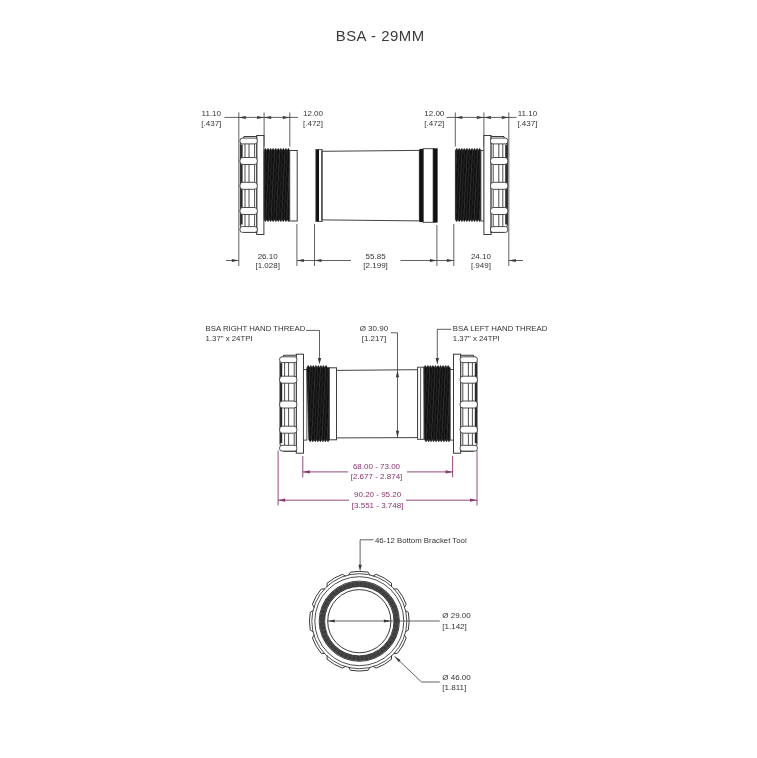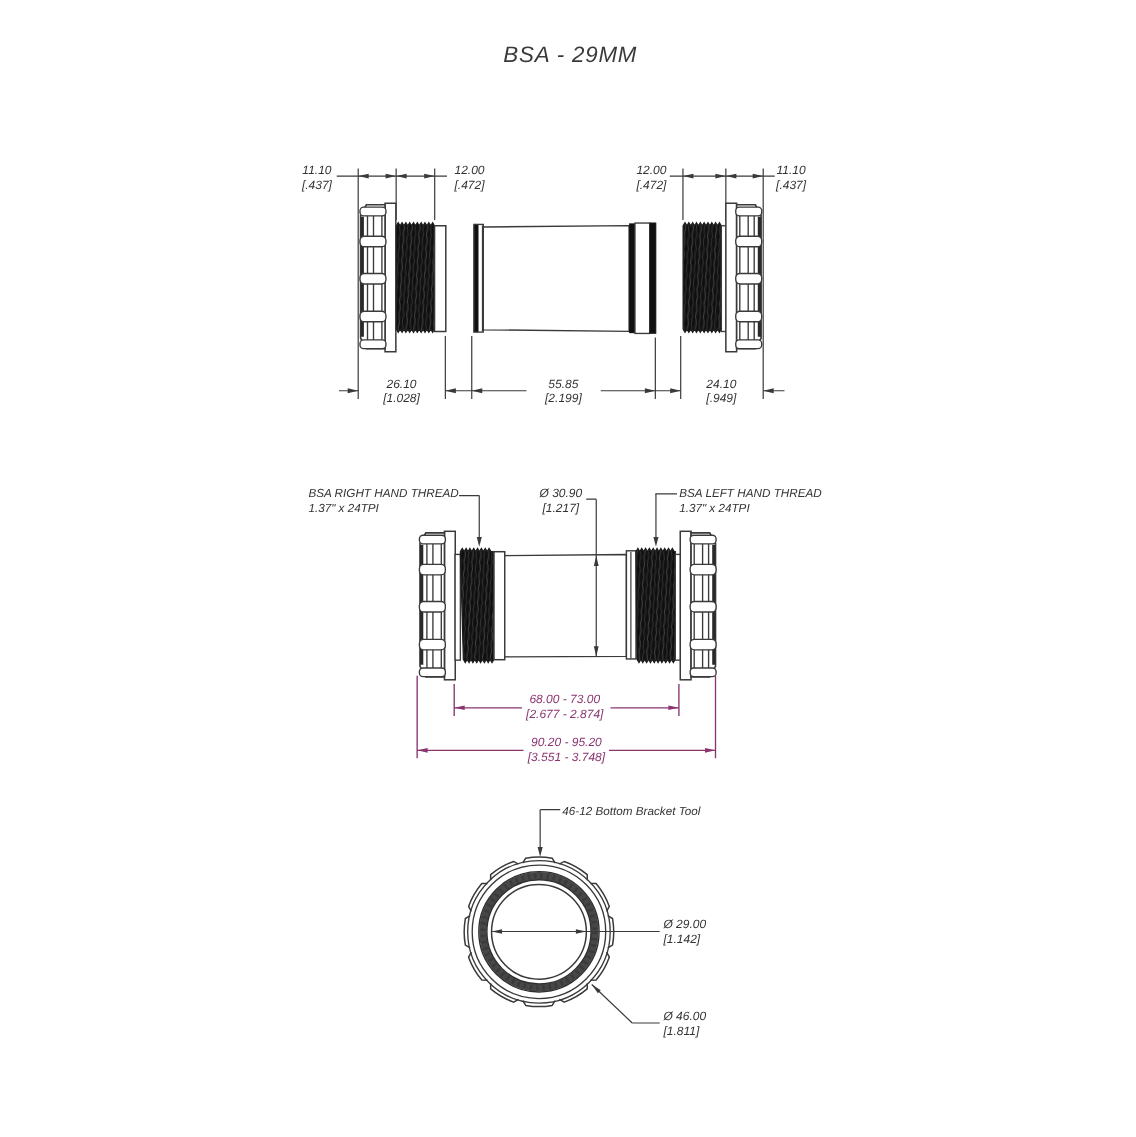--- a/index.html
+++ b/index.html
@@ -1,17 +1,17 @@
 <!DOCTYPE html>
 <html><head>
 <meta charset="utf-8">
 <title>BSA - 29MM</title>
 <style>
 html,body{margin:0;padding:0;background:#fff;}
-#page{width:757px;height:758px;position:relative;overflow:hidden;font-style:italic;}
+#page{width:757px;height:758px;position:relative;overflow:hidden;}
 #page svg{filter:blur(0.28px);}
 svg text{font-family:"Liberation Sans",sans-serif;}
 </style>
 </head>
 <body>
 
 <div id="page">
 <svg width="757" height="758" viewBox="0 0 757 758" xmlns="http://www.w3.org/2000/svg" font-family="'Liberation Sans', sans-serif">
 <defs>
 <pattern id="thr" width="5.2" height="9" patternUnits="userSpaceOnUse" patternTransform="rotate(3)">

